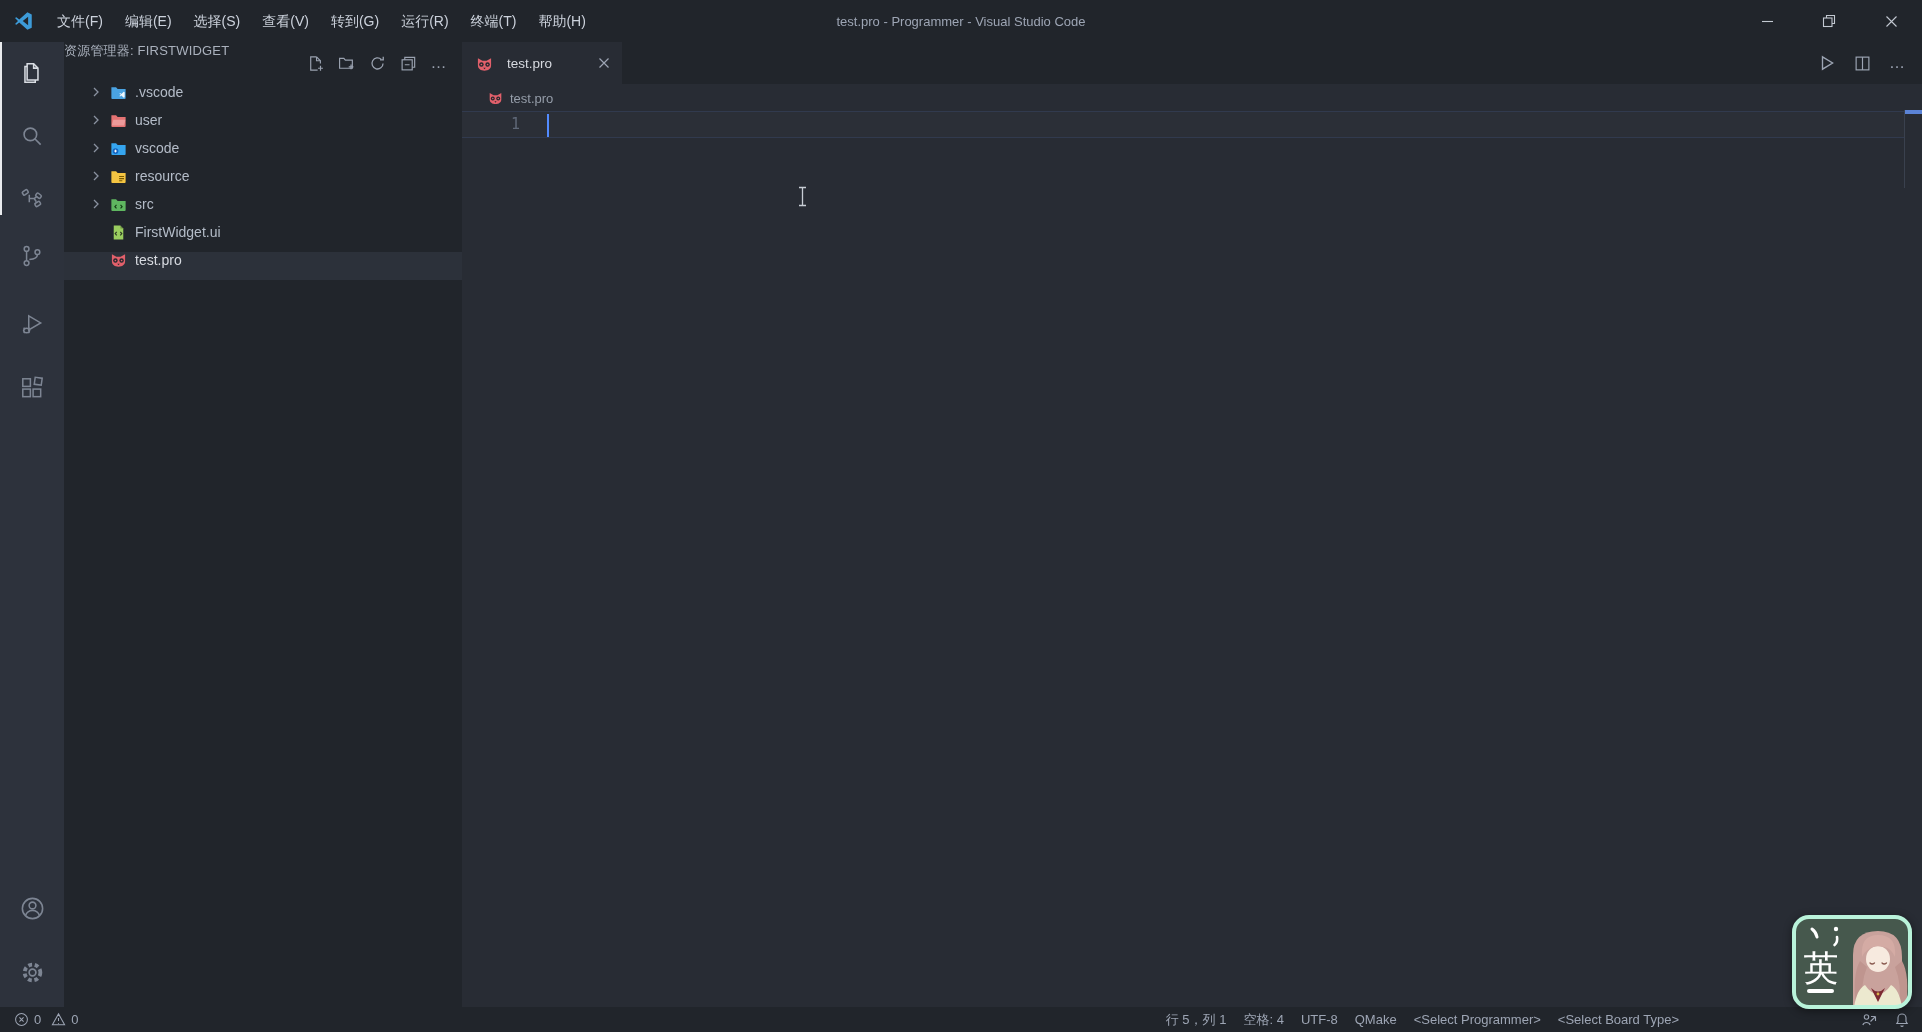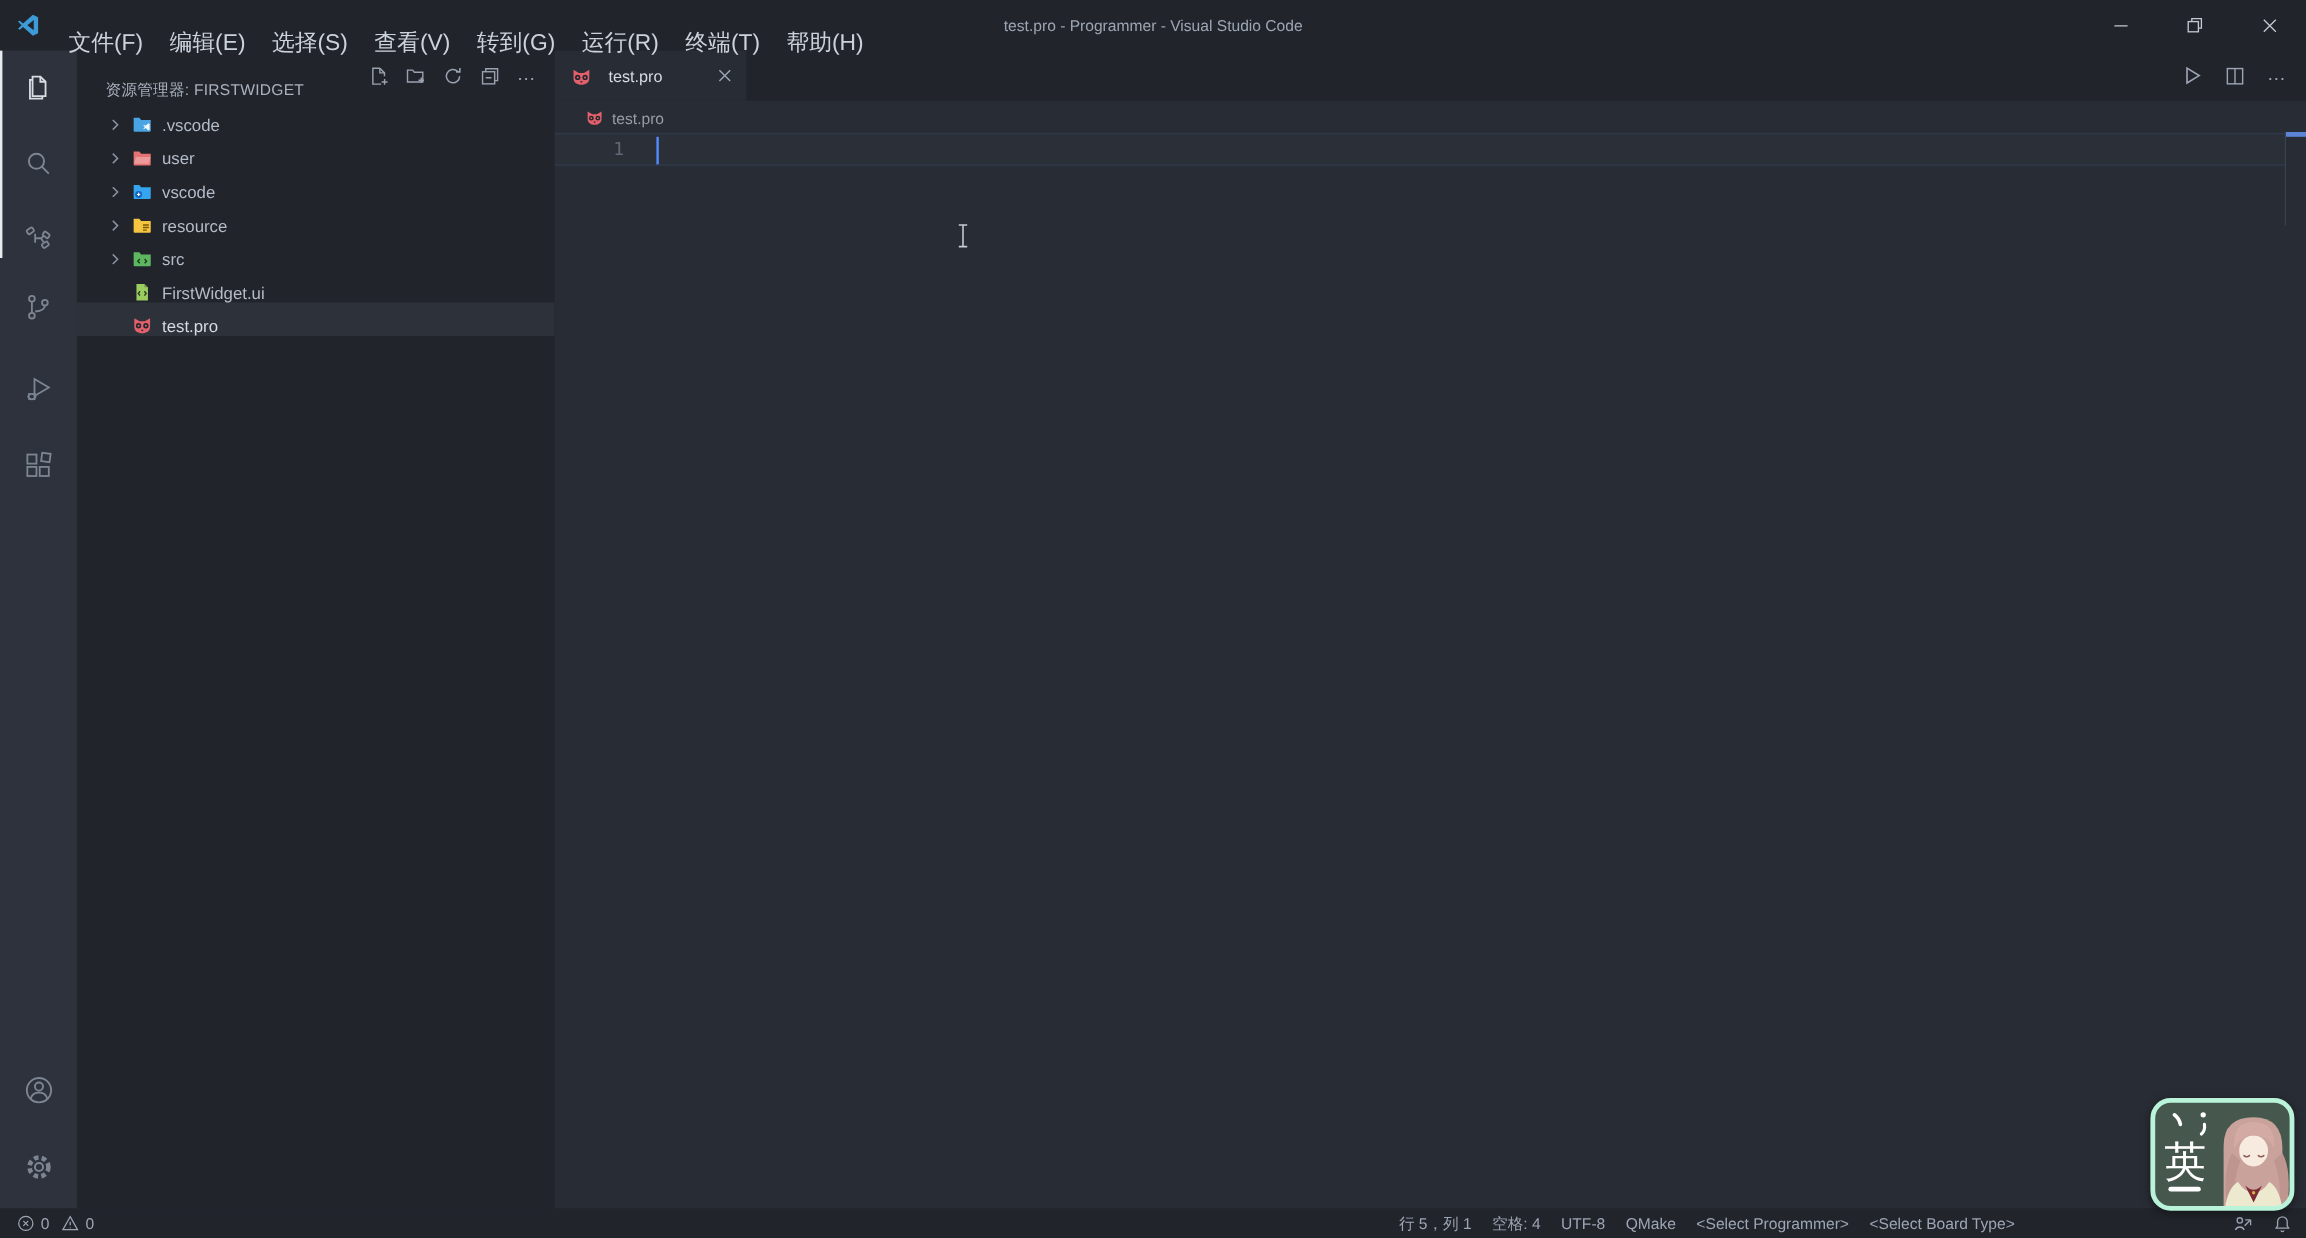--- a/index.html
+++ b/index.html
@@ -5,39 +5,39 @@
   * { margin:0; padding:0; box-sizing:border-box; }
   html,body { width:1922px; height:1032px; overflow:hidden; background:#282c34;
               font-family:"Liberation Sans", sans-serif; }
   .app { position:absolute; width:1922px; height:1032px; background:#282c34; }
 
   
   .titlebar { position:absolute; left:0; top:0; width:1922px; height:42px;
               background:#21252b; display:flex; align-items:center; z-index:30; }
   .vslogo { margin-left:14px; width:20px; height:20px; flex:0 0 auto; }
   .menubar { display:flex; margin-left:12px; height:42px; }
-  .menu-item { padding:16px 11px; line-height:42px; font-size:19px; color:#ccd2dc; cursor:default; }
+  .menu-item { padding:0 11px; line-height:42px; font-size:14px; color:#ccd2dc; cursor:default; }
   .win-title { position:absolute; left:50%; transform:translateX(-50%); font-size:13px; color:#9da5b4; }
   .win-controls { position:absolute; right:0; top:0; height:42px; display:flex; }
   .win-btn { width:62px; height:42px; display:flex; align-items:center; justify-content:center; color:#c3c9d2; }
 
   
   .activitybar { position:absolute; left:0; top:42px; width:64px; height:965px; background:#2d323c; z-index:20; }
   .ab-indicator { position:absolute; left:0; top:0; width:2px; height:173px; background:#e9ebee; }
   .ab-icon { position:absolute; left:0; width:64px; height:48px; display:flex; align-items:center; justify-content:center; color:#7d8593; }
   .ab-icon.active { color:#d9dde3; }
 
   
   .sidebar { position:absolute; left:64px; top:42px; width:398px; height:965px; background:#21252b; z-index:10; }
-  .sb-header { position:relative; height:42px; display:flex; align-items:flex-end; padding-left:24px; }
+  .sb-header { position:relative; height:42px; display:flex; align-items:flex-start; }
   .sb-title { font-size:13px; color:#aab1bd; letter-spacing:.2px; white-space:nowrap; }
   .sb-tools { position:absolute; right:14px; top:0; height:42px; display:flex; align-items:center; gap:13px; color:#9aa2b0; }
   .sb-tools .tool { width:18px; height:18px; display:flex; align-items:center; justify-content:center; }
   .tree { position:absolute; left:0; top:42px; width:398px; }
-  .row { height:28px; display:flex; align-items:flex-end; padding-left:24px; font-size:14px; color:#b4bcc8; cursor:default; }
+  .row { height:28px; display:flex; align-items:flex-start; padding-left:24px; font-size:14px; color:#b4bcc8; cursor:default; }
   .row.sel { background:#2c313a; color:#d7dae0; }
   .chev { width:16px; height:16px; margin-right:6px; flex:0 0 auto; color:#8a92a0; }
   .chev.spacer svg { visibility:hidden; }
   .ticon { width:17px; height:17px; margin-right:8px; flex:0 0 auto; }
   .ticon svg { width:17px; height:17px; display:block; }
   .tlabel { white-space:nowrap; }
   .more-glyph { font-size:16px; letter-spacing:1px; line-height:10px; }
 
   
   .editor { position:absolute; left:462px; top:42px; width:1460px; height:965px; background:#282c34; }

